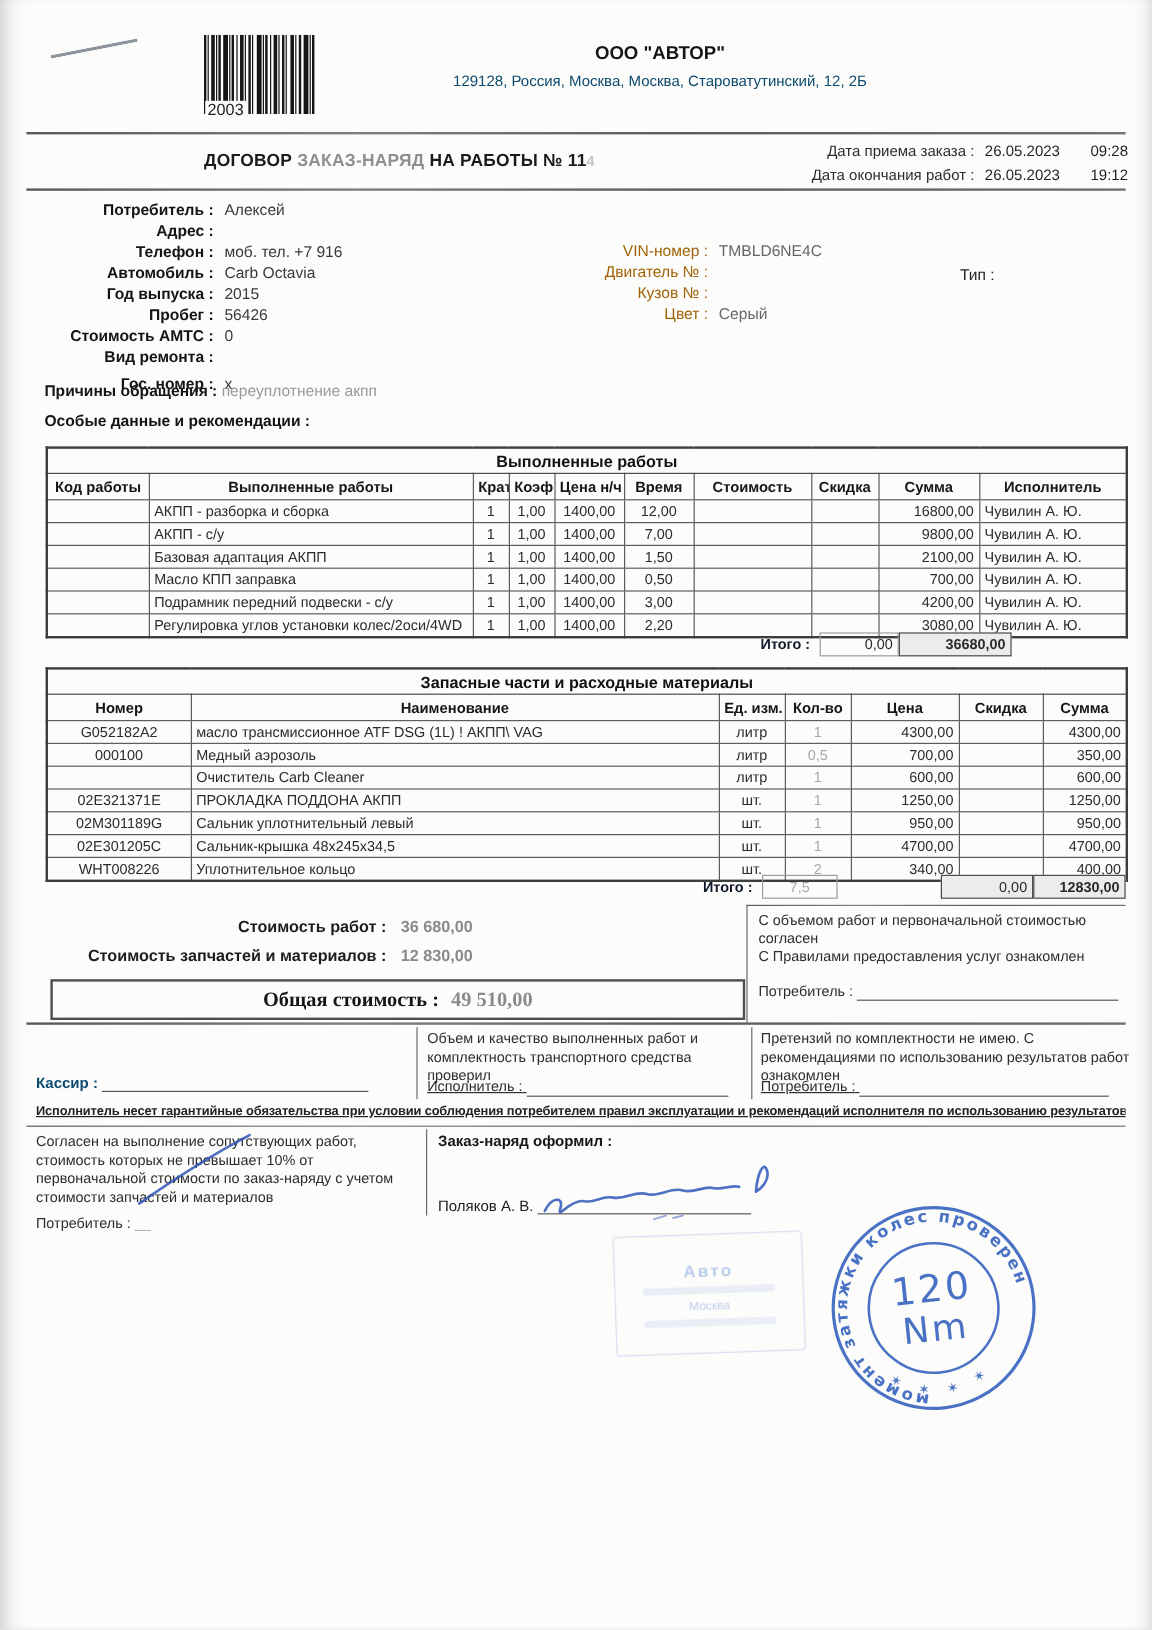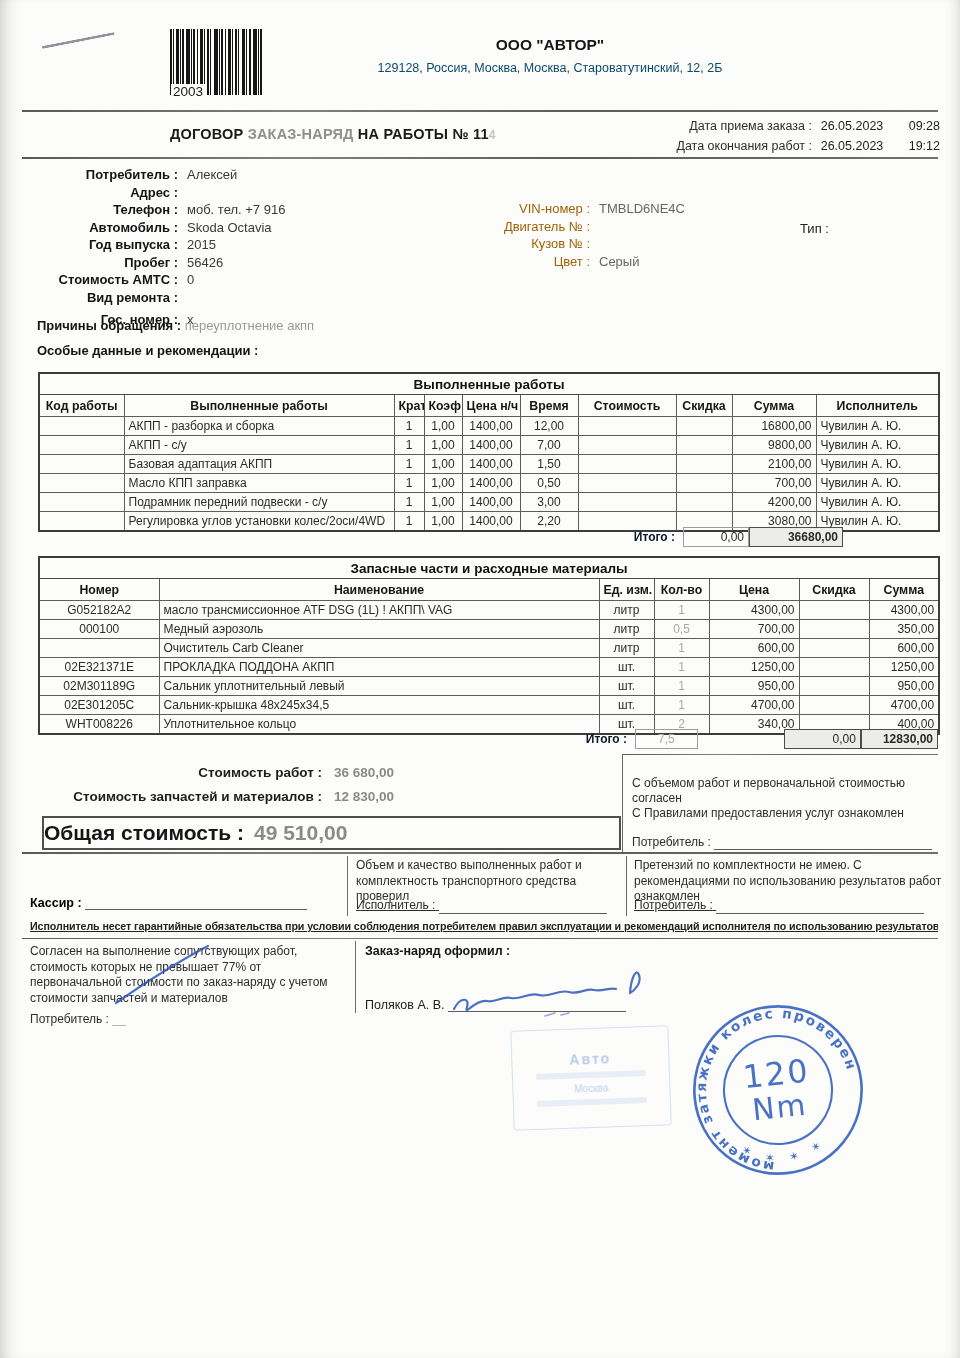--- a/index.html
+++ b/index.html
@@ -58,28 +58,28 @@
   .totrow{display:flex;font-size:12px;height:20px;align-items:stretch;}
   .totrow .spacer{text-align:right;font-weight:bold;color:#0f172a;padding-right:8px;line-height:20px;}
   .totrow .box{border:1.5px solid #4c4c4c;line-height:18px;padding:0 4px;background:#ececeb;}
   .totrow .box.light{border:1px solid #9d9d9d;background:transparent;}
   .works-total{left:38px;top:527px;width:900px;}
   .parts-total{left:38px;top:729px;width:900px;}
   
   .sumline{left:30px;width:585px;font-size:13.5px;display:flex;align-items:center;height:20px;}
   .sumline .lab{width:292px;text-align:right;font-weight:bold;color:#1d1d1d;}
   .sumline .val{padding-left:12px;color:#8a8a8a;font-weight:600;}
-  .grand-box{left:42px;top:816px;width:575px;height:30px;border:2px solid #4f4f4f;display:flex;align-items:center;justify-content:flex-start;font-size:21px;}
+  .grand-box{left:42px;top:816px;width:575px;height:30px;border:2px solid #4f4f4f;display:flex;align-items:center;justify-content:center;font-size:17px;font-family:Liberation Serif, serif;}
   .grand-box .lab{font-weight:bold;color:#161616;}
   .grand-box .val{color:#8a8a8a;font-weight:bold;padding-left:10px;}
-  .agree{left:632px;top:776px;width:312px;font-size:12px;color:#2d2d2d;line-height:15px;}
+  .agree{left:632px;top:760px;width:312px;font-size:12px;color:#2d2d2d;line-height:15px;}
   .signer{margin-top:14px;font-size:12px;color:#2d2d2d;white-space:nowrap;}
   .uline{display:inline-block;border-bottom:1px solid #5a5a5a;height:12px;vertical-align:bottom;}
   
-  .cashier{left:30px;top:896px;font-size:12.5px;font-weight:bold;color:#000000;}
+  .cashier{left:30px;top:896px;font-size:12.5px;font-weight:bold;color:#0c4a6e;}
   .mid-col{left:356px;top:858px;width:264px;font-size:12px;line-height:15.5px;color:#2d2d2d;}
   .right-col{left:634px;top:858px;width:308px;font-size:12px;line-height:15.5px;color:#2d2d2d;}
   .col-signer{position:absolute;top:40px;left:0;font-size:12px;white-space:nowrap;text-decoration:underline;}
   .warranty{left:30px;top:920px;width:908px;font-size:10.7px;font-weight:600;color:#222;
             text-decoration:underline;letter-spacing:-.1px;white-space:nowrap;overflow:hidden;}
   
   .bot-left{left:30px;top:944px;width:322px;font-size:12px;line-height:15.5px;color:#2d2d2d;}
   .bot-left .signer2{margin-top:6px;font-weight:normal;}
   .bot-right-title{left:365px;top:944px;font-size:12.5px;font-weight:bold;color:#161616;}
   .bot-right-name{left:365px;top:998px;font-size:12.5px;color:#202020;white-space:nowrap;}
@@ -182,21 +182,21 @@
         <span class="kv-value"></span>
       </div>
 
       <div class="kv-row">
         <span class="kv-label">Телефон :</span>
         <span class="kv-value">моб. тел. +7 916</span>
       </div>
 
       <div class="kv-row">
         <span class="kv-label">Автомобиль :</span>
-        <span class="kv-value">Skoda Octavia</span>
+        <span class="kv-value">Carb Octavia</span>
       </div>
 
       <div class="kv-row">
         <span class="kv-label">Год выпуска :</span>
         <span class="kv-value">2015</span>
       </div>
 
       <div class="kv-row">
         <span class="kv-label">Пробег :</span>
         <span class="kv-value">56426</span>
@@ -521,21 +521,21 @@
       <span class="uline" style="width:208px;"></span>
     </div>
   </div>
 
   <div class="warranty abs">Исполнитель несет гарантийные обязательства при условии соблюдения потребителем правил эксплуатации и рекомендаций исполнителя по использованию результатов работы (услуги).</div>
 
   <div class="hr abs" style="left:22px;top:938px;width:916px;height:1px;"></div>
   <div class="vline abs" style="left:355px;top:941px;height:72px;"></div>
 
   <div class="bot-left abs">
-    <div>Согласен на выполнение сопутствующих работ, стоимость которых не превышает 77% от первоначальной стоимости по заказ-наряду с учетом стоимости запчастей и материалов</div>
+    <div>Согласен на выполнение сопутствующих работ, стоимость которых не превышает 10% от первоначальной стоимости по заказ-наряду с учетом стоимости запчастей и материалов</div>
     <div class="signer2">
       <span>Потребитель :</span>
       <span class="faint">__</span>
     </div>
   </div>
 
   <div class="bot-right-title abs">Заказ-наряд оформил :</div>
   <div class="bot-right-name abs">
     <span>Поляков А. В.</span>
     <span class="uline" style="width:178px;"></span>

